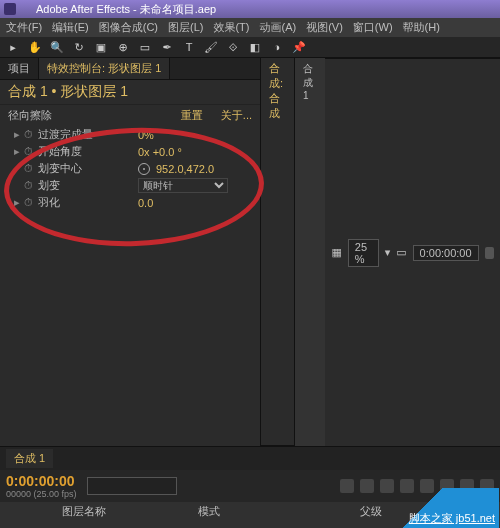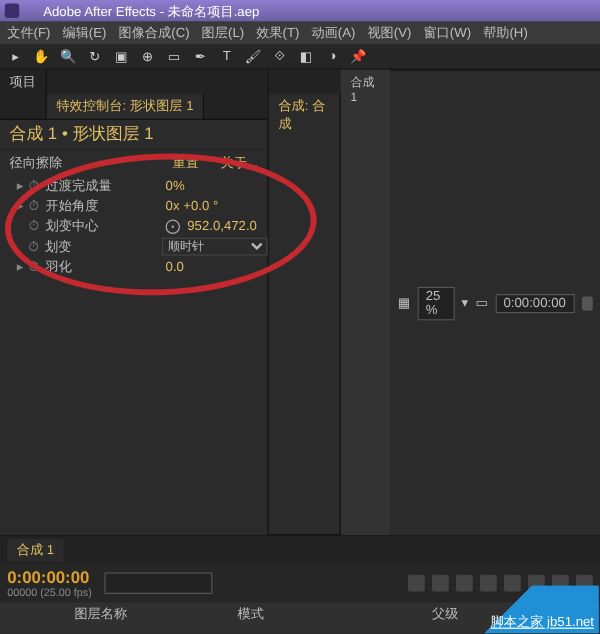--- a/index.html
+++ b/index.html
@@ -4,24 +4,24 @@
 <style>
 * { margin: 0; padding: 0; box-sizing: border-box; font-family: "Microsoft YaHei", Arial, sans-serif; font-size: 11px; }
 body { background: #262626; color: #bfbfbf; width: 500px; height: 528px; overflow: hidden; position: relative; }
 .titlebar { background: linear-gradient(#8e7dd0, #6b5fa0); height: 18px; display: flex; align-items: center; padding: 0 4px; color: #fff; gap: 20px; }
 .titlebar .logo { width: 12px; height: 12px; background: #3b2f6b; border-radius: 2px; }
 .menubar { background: #3a3a3a; padding: 2px 6px; display: flex; gap: 10px; }
 .menubar span { cursor: default; }
 .toolbar { background: #262626; padding: 3px 6px; display: flex; gap: 8px; align-items: center; border-bottom: 1px solid #111; }
 .toolbar .tool { width: 14px; height: 14px; display: flex; align-items: center; justify-content: center; color: #ccc; }
 .main { display: flex; height: 388px; }
-.leftpanel { width: 224px; background: #2b2b2b; border-right: 1px solid #111; display: flex; flex-direction: column; position: relative; }
+.leftpanel { width: 261px; background: #2b2b2b; border-right: 1px solid #111; display: flex; flex-direction: column; position: relative; }
 .tabs { display: flex; border-bottom: 1px solid #111; background: #222; font-size: 10px; }
 .tab { padding: 3px 8px; border-right: 1px solid #111; }
-.tab.active { background: #2b2b2b; color: #e0be64; margin-top: 20px; }
+.tab.active { background: #2b2b2b; color: #e0be64; }
 .crumb { padding: 3px 8px; border-bottom: 1px solid #222; color: #e0be64; font-size: 14px; }
 .fxheader { display: flex; padding: 3px 8px; font-size: 10px; }
 .fxheader .fxname { flex: 1; }
 .fxheader .reset, .fxheader .about { color: #e0be64; margin-left: 18px; }
 .proprow { display: flex; align-items: center; padding: 1px 0 1px 14px; font-size: 10px; }
 .proprow .tw { width: 10px; color: #888; }
 .proprow .sw { width: 14px; color: #888; }
 .proprow .label { width: 100px; }
 .proprow .val { color: #e0be64; }
 .proprow .target { width: 12px; height: 12px; border: 1px solid #aaa; border-radius: 50%; margin-right: 6px; position: relative; }

